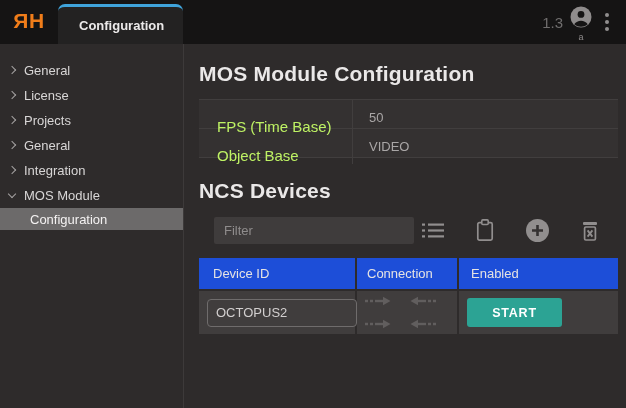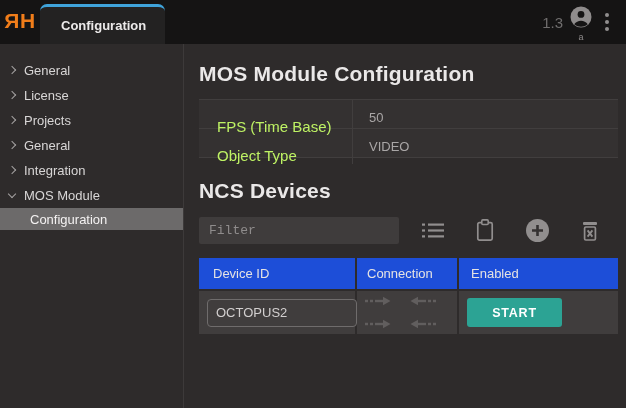--- a/index.html
+++ b/index.html
@@ -2,21 +2,21 @@
 <html><head>
 <meta charset="utf-8">
 <style>
   * { margin:0; padding:0; box-sizing:border-box; }
   html,body { width:626px; height:408px; overflow:hidden; }
   body { font-family:"Liberation Sans", sans-serif; background:#2e2b2b; color:#d8d6d6; }
   .app { width:626px; height:408px; display:flex; flex-direction:column; }
 
   
   .topbar { height:44px; background:#151414; display:flex; align-items:flex-end; flex:0 0 44px; }
-  .logo { width:40px; height:44px; display:flex; align-items:center; justify-content:center;
+  .logo { width:58px; height:44px; display:flex; align-items:center; justify-content:center;
           color:#f07d1a; font-size:21px; font-weight:bold; letter-spacing:0.5px; padding-bottom:2px; }
   .tab { width:125px; height:40px; background:#232222; border-top:3px solid #3fa3da;
          border-radius:7px 7px 0 0; display:flex; align-items:center; padding-left:21px;
          color:#eceaea; font-size:13px; font-weight:600; }
   .topbar-right { margin-left:auto; display:flex; align-items:center; gap:7px; padding-right:11px; height:44px; }
   .version { color:#6f6d6d; font-size:15px; }
   .avatar-wrap { display:flex; flex-direction:column; align-items:center; margin-top:4px; cursor:pointer; }
   .avatar-letter { color:#8f8c8c; font-size:9px; line-height:9px; margin-top:1px; }
   .kebab { display:flex; flex-direction:column; gap:3px; padding:4px 6px; cursor:pointer; }
   .kebab i { width:4px; height:4px; border-radius:50%; background:#918e8e; display:block; }
@@ -41,21 +41,21 @@
   .cfg-row { display:grid; grid-template-columns:153px 1fr; background:#343131;
              border-bottom:1px solid #413e3e; height:29px; cursor:default; }
   .cfg-label { display:flex; align-items:center; padding-left:18px; font-size:15px; color:#bef264;margin-top:18px; }
   .cfg-value { display:flex; align-items:center; padding-left:16px; font-size:13px; color:#a9a6a6;
                border-left:1px solid #413e3e; }
 
   
   .ncs-title { margin-top:21px; }
   .toolbar { margin-top:13px; display:flex; align-items:center; }
   .filter-input { width:200px; height:27px; background:#3f3c3c; border:none; border-radius:2px;
-                  padding:0 10px; color:#cfcccc; font-size:13px; font-family:Liberation Mono, monospace; }
+                  padding:0 10px; color:#cfcccc; font-size:13px; font-family:Liberation Sans, sans-serif;margin-left:15px; }
   .filter-input::placeholder { color:#8f8c8c; }
   .tool-icons { margin-left:auto; display:flex; align-items:center; gap:26px; padding-right:16px; }
   .tool-btn { background:none; border:none; padding:2px; cursor:pointer; display:flex; align-items:center; }
 
   
   .dev-table { margin-top:13px; }
   .dev-head { display:grid; grid-template-columns:156px 100px 1fr; gap:2px; }
   .dev-head > div { background:#1d4ed8; height:31px; display:flex; align-items:center;
                     font-size:13px; color:#e5e3e3; }
   .dev-head .c1 { padding-left:14px; } .dev-head .c2 { padding-left:10px; } .dev-head .c3 { padding-left:12px; }
@@ -136,21 +136,21 @@
     <div class="main">
 
       <h1>MOS Module Configuration</h1>
 
       <div class="cfg-table">
         <div class="cfg-row">
           <div class="cfg-label">FPS (Time Base)</div>
           <div class="cfg-value">50</div>
         </div>
         <div class="cfg-row">
-          <div class="cfg-label">Object Type</div>
+          <div class="cfg-label">Object Base</div>
           <div class="cfg-value">VIDEO</div>
         </div>
       </div>
 
       <h1 class="ncs-title">NCS Devices</h1>
 
       <div class="toolbar">
         <input class="filter-input" type="text" placeholder="Filter" style="">
         <div class="tool-icons">
           <button class="tool-btn">

